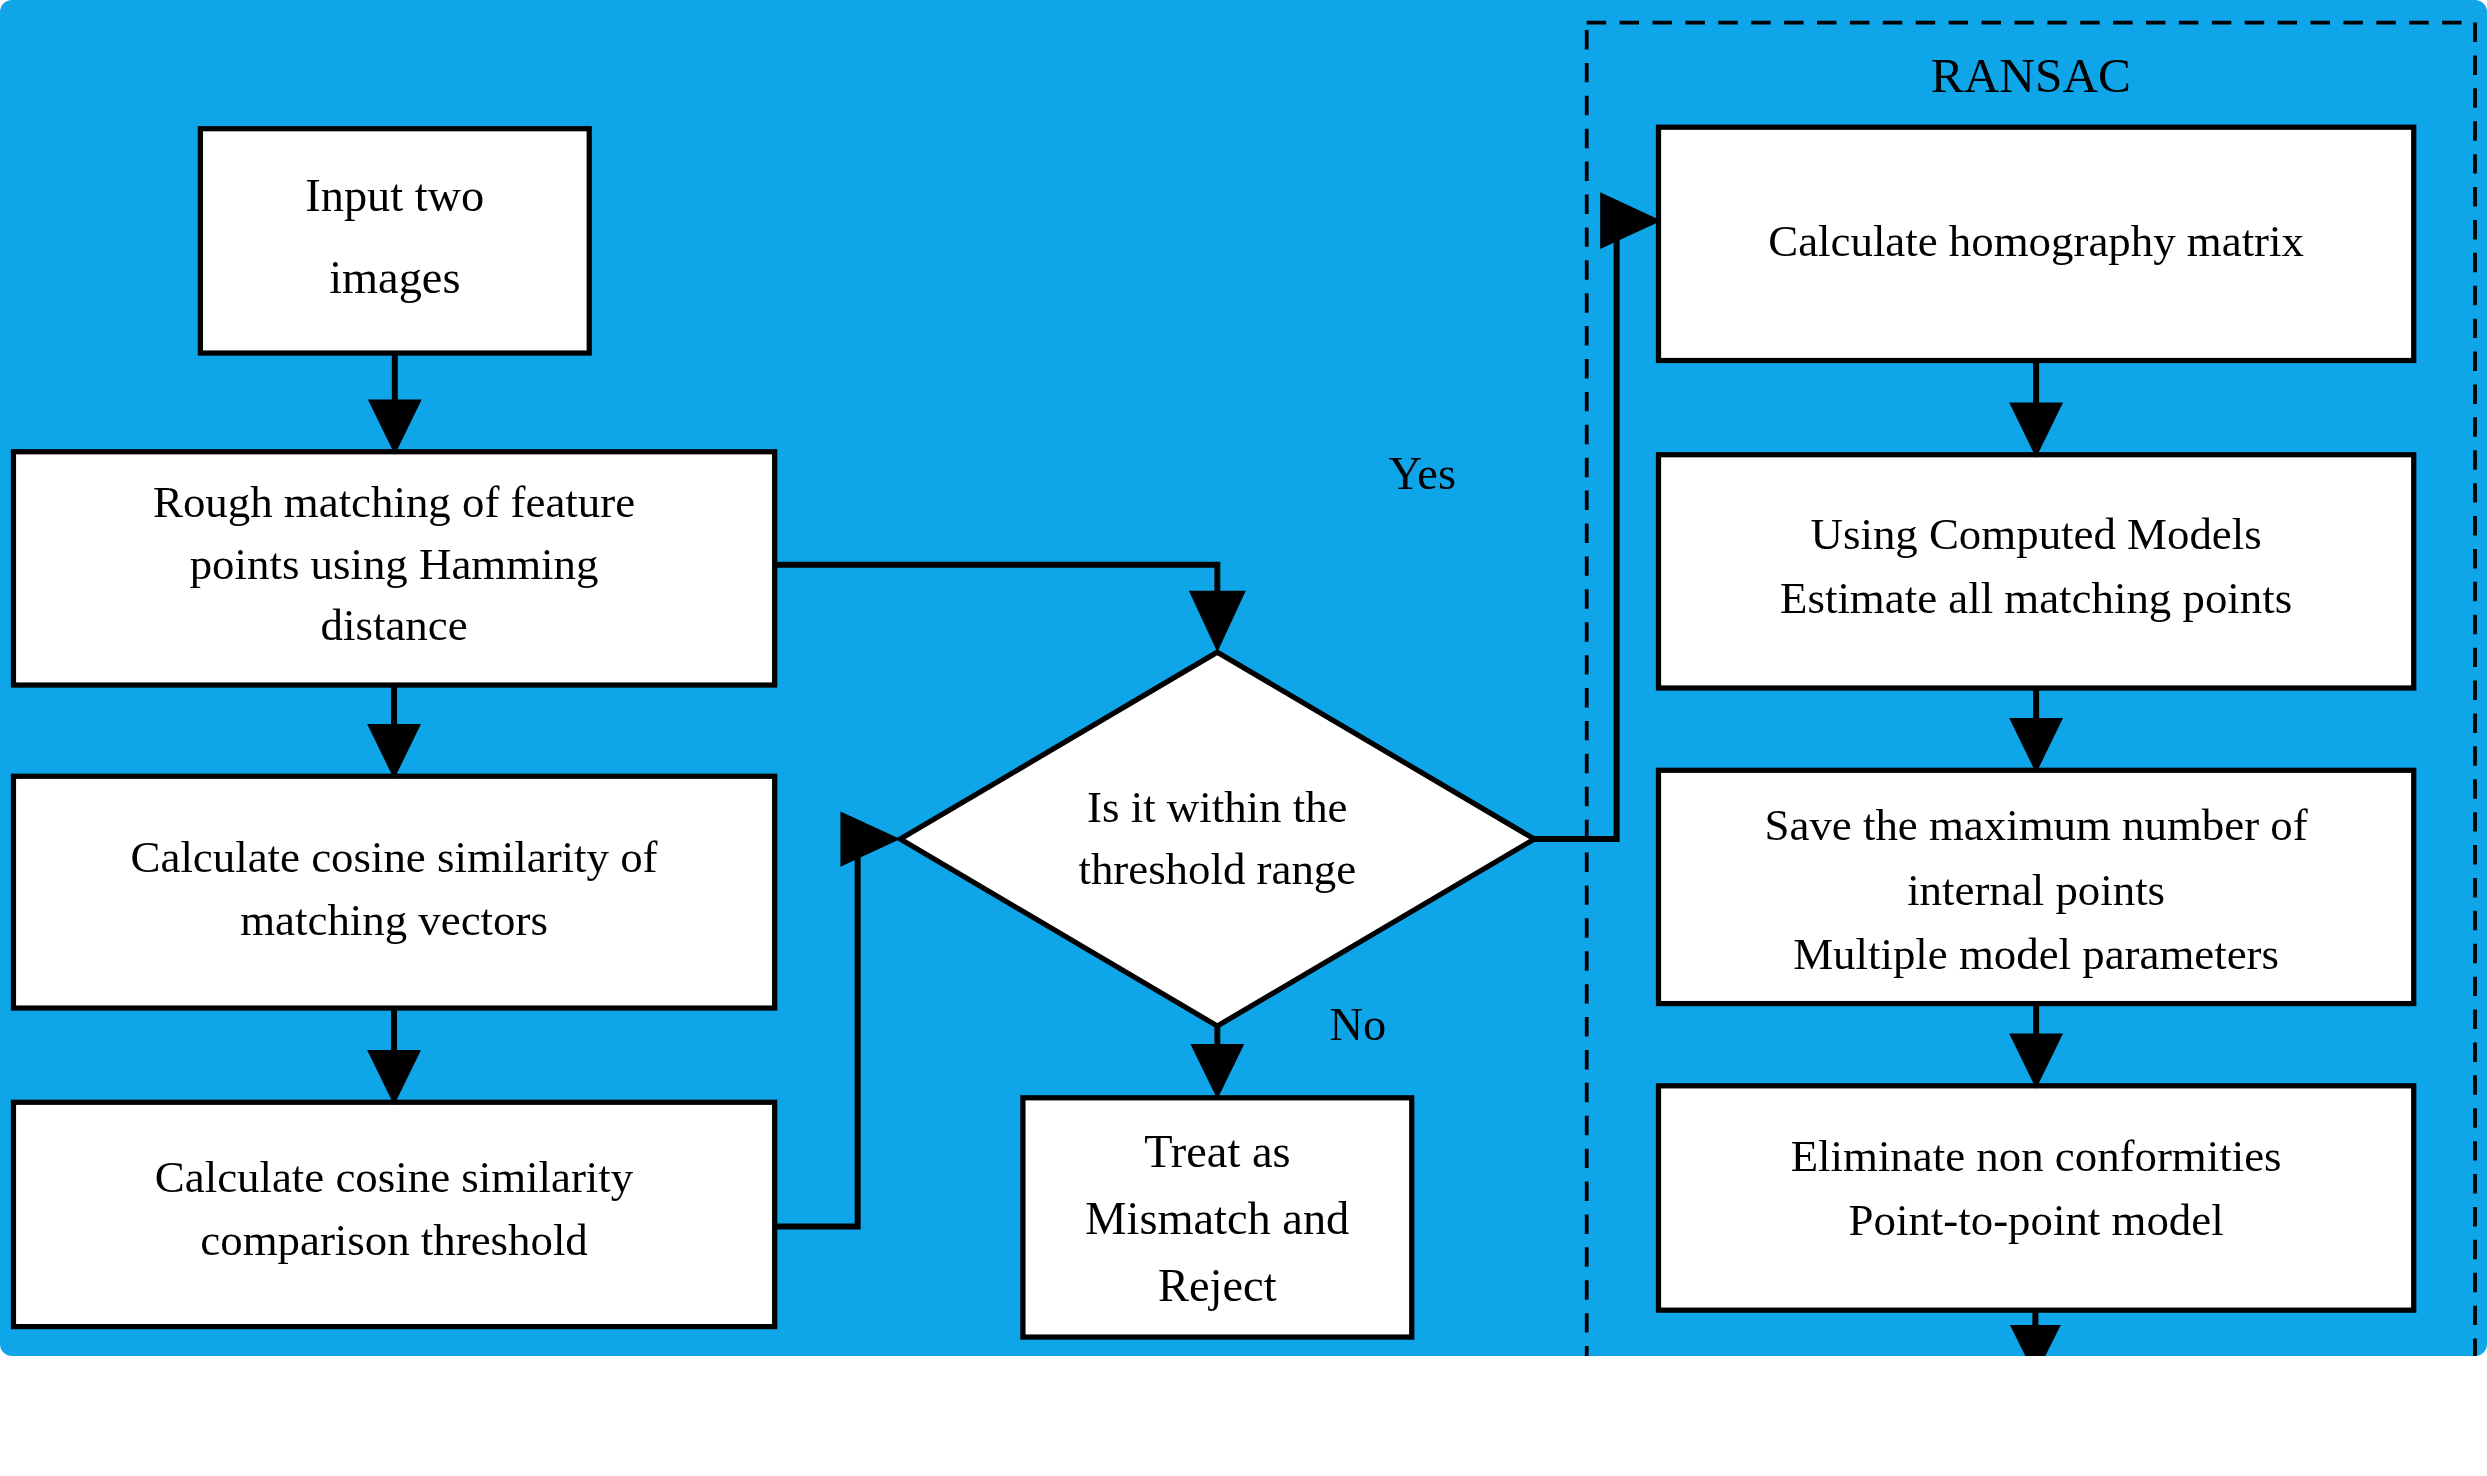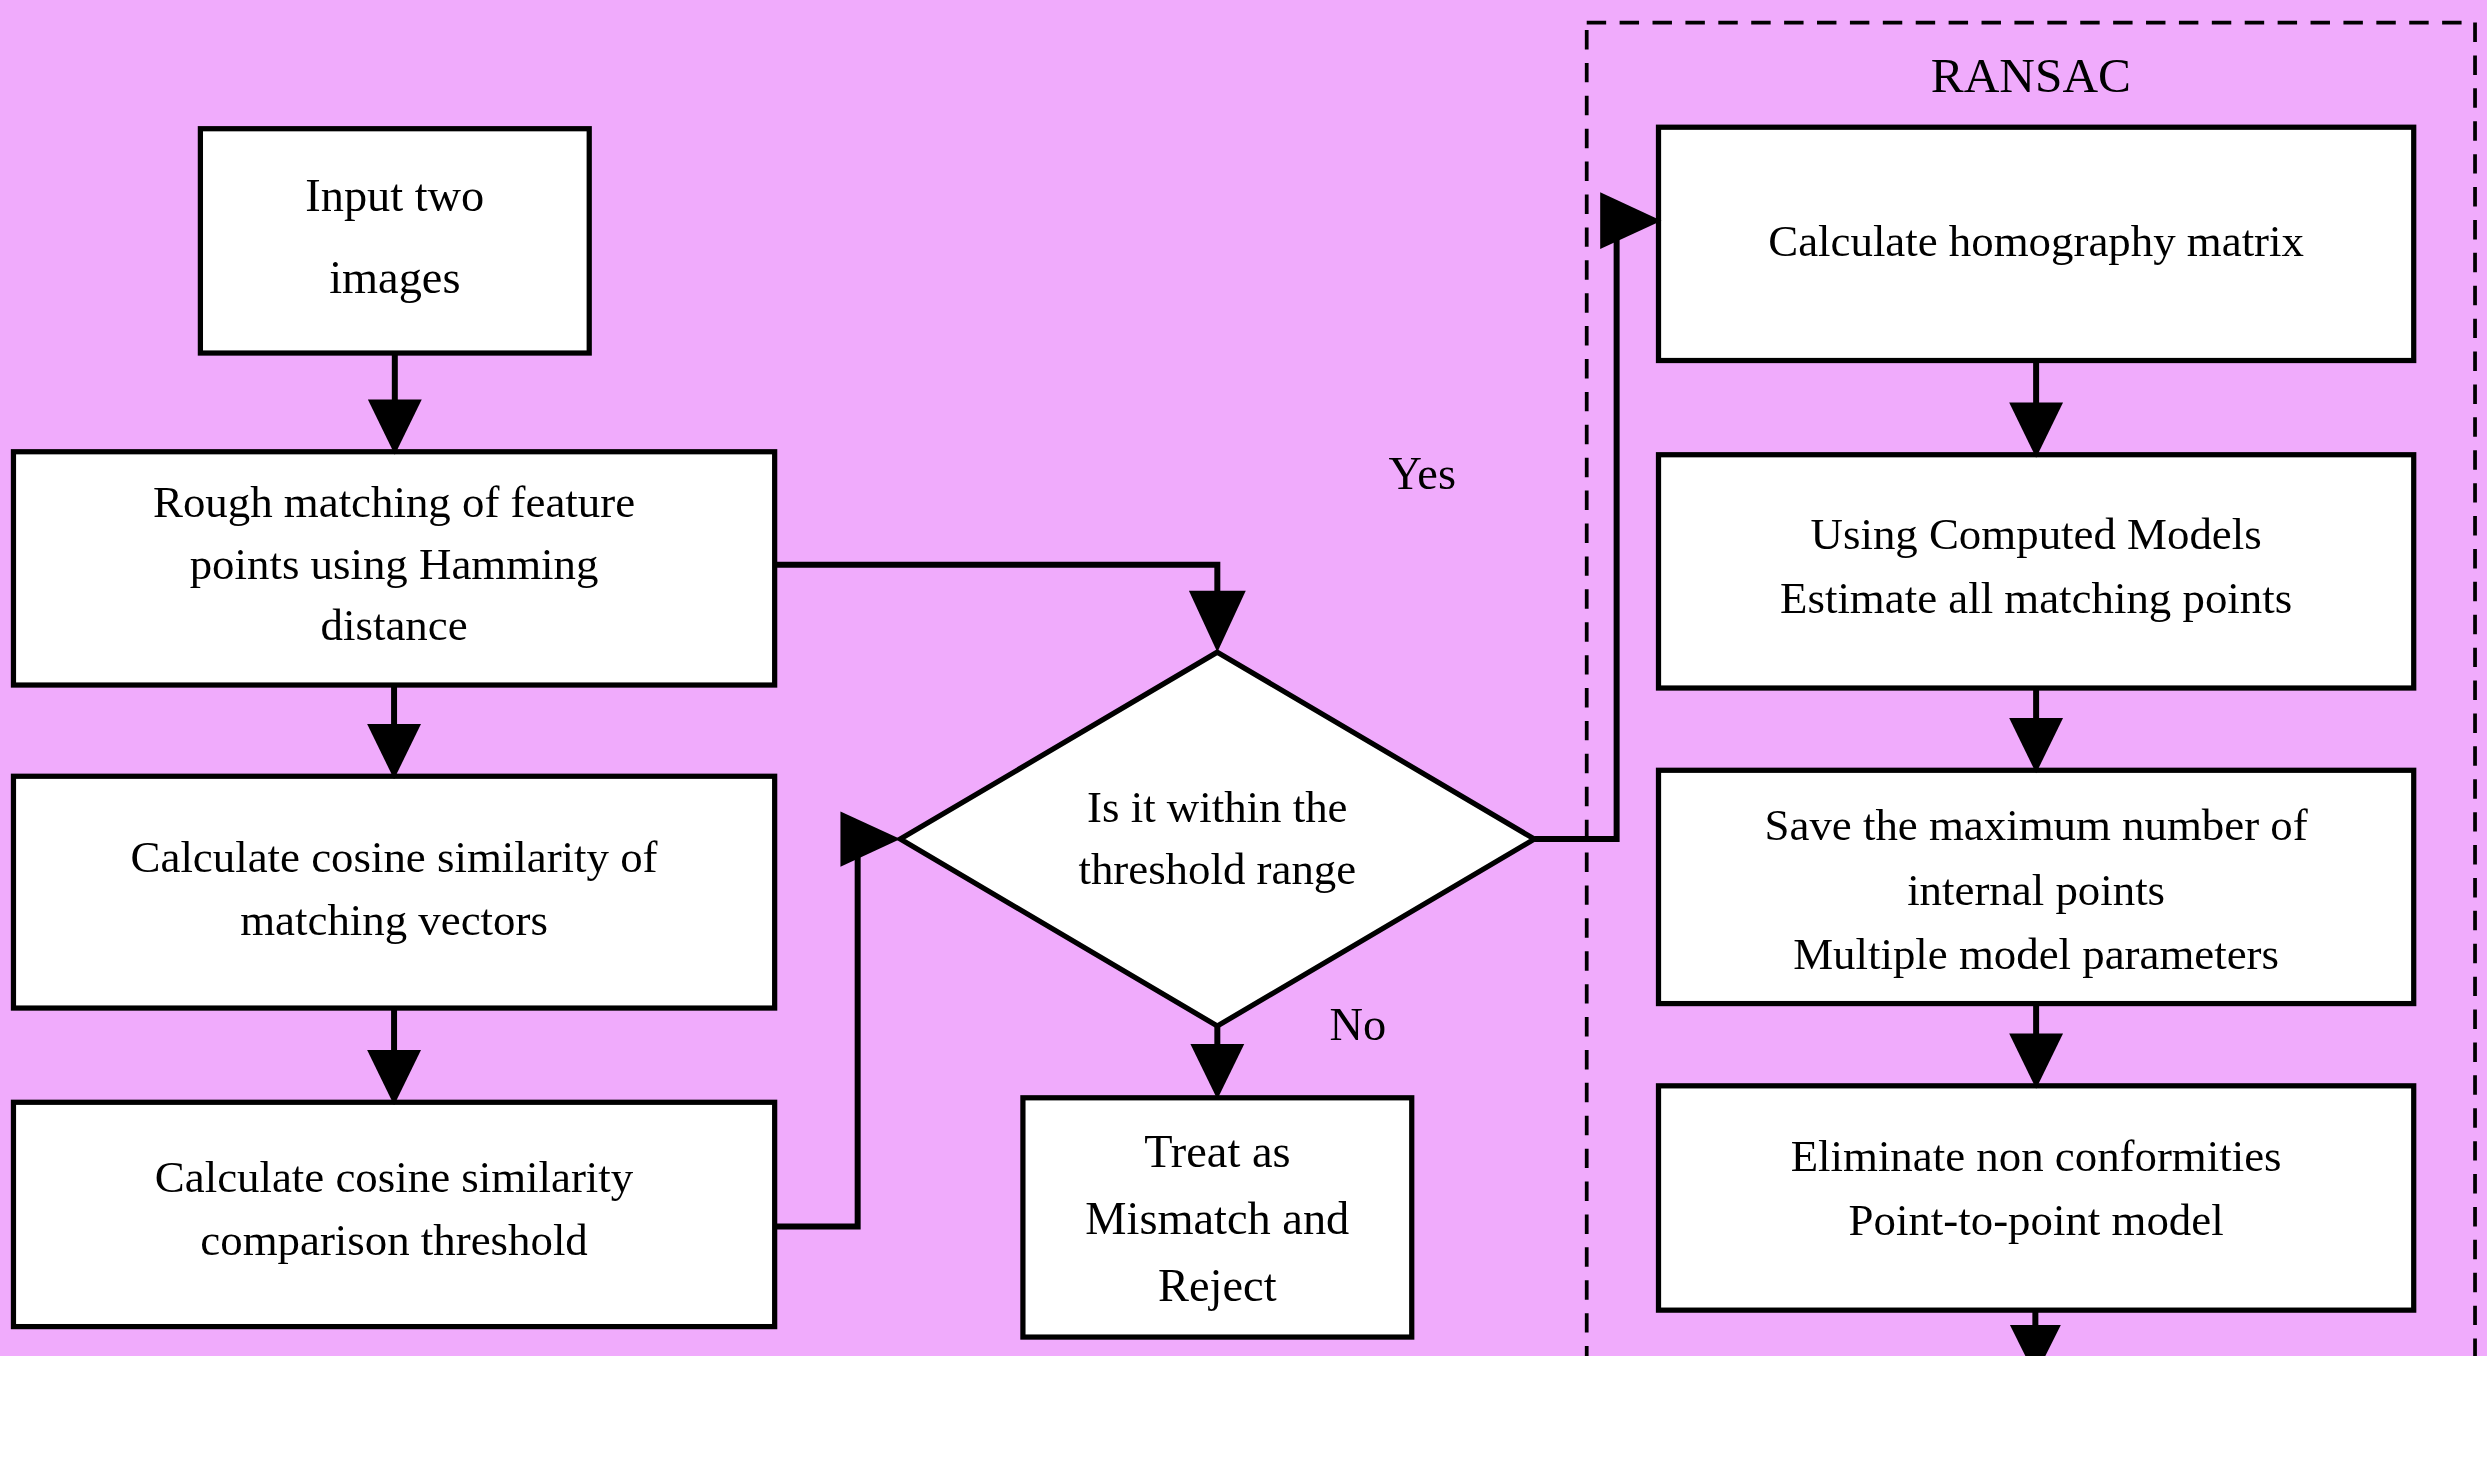--- a/index.html
+++ b/index.html
@@ -4,23 +4,24 @@
 <style>
   html, body {
     margin: 0;
     padding: 0;
     background: #ffffff;
   }
   #flowchart-root {
     position: relative;
     width: 2487px;
     height: 1356px;
-    background: #f0abfc;
+    background: #0ea5e9;
     font-family: "Liberation Serif", "DejaVu Serif", serif;
     overflow: hidden;
+    border-radius: 12px;
   }
   svg.diagram-layer {
     position: absolute;
     top: 0;
     left: 0;
     width: 2487px;
     height: 1477px;
   }
   .node-rect {
     fill: #ffffff;

